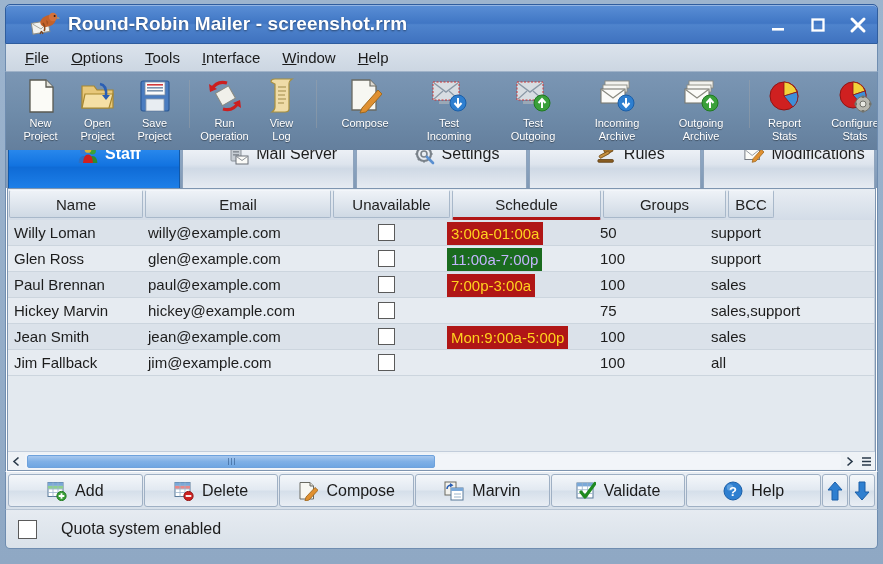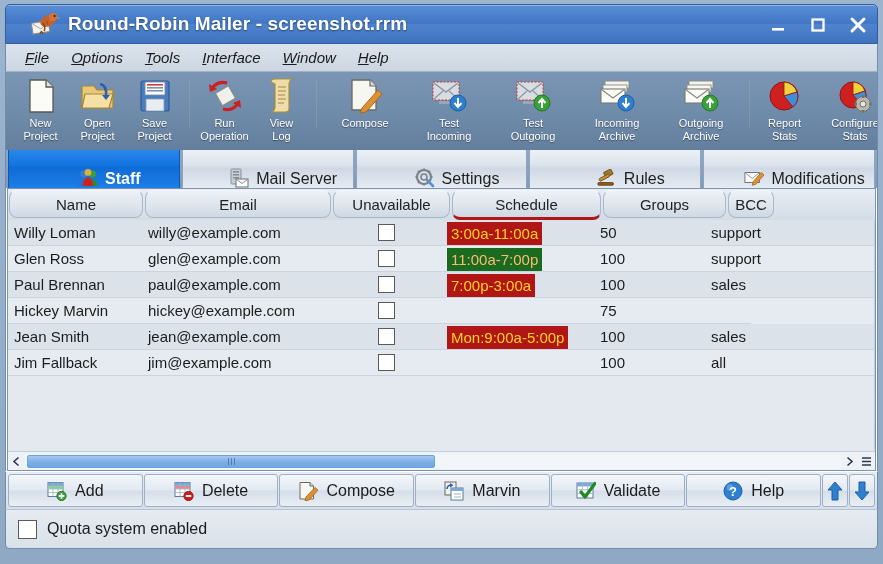--- a/index.html
+++ b/index.html
@@ -49,21 +49,21 @@
     border-left: 1px solid #6f8db0;
     border-right: 1px solid #6f8db0;
     border-bottom: 1px solid #9fb2c8;
     display: flex; align-items: center;
     padding-left: 8px;
     gap: 0px;
   }
   .menu-item {
     font-size: 15px; color: #1b1b1b;
     padding: 3px 11px;
-    cursor: default; white-space: nowrap; font-style: italic;
+    cursor: default; white-space: nowrap;
   }
   .menu-item .u { text-decoration: underline; }
 
   
   .toolbar {
     height: 78px;
     background: linear-gradient(180deg,#7b96b4 0%,#6f8caa 50%,#647f9d 100%);
     border-left: 1px solid #6f8db0;
     border-right: 1px solid #6f8db0;
     display: flex; align-items: flex-start;
@@ -92,21 +92,21 @@
     height: 38px;
     background: linear-gradient(180deg,#8fa8c4 0%,#8099b6 100%);
     border-left: 1px solid #6f8db0; border-right: 1px solid #6f8db0;
     display: flex; align-items: flex-end;
     padding: 0 2px;
     gap: 2px;
   }
   .tab {
     flex: 1 1 0;
     height: 44px;
-    display: flex; align-items: flex-end; justify-content: center; gap: 7px;
+    display: flex; align-items: flex-start; justify-content: center; gap: 7px;
     background: linear-gradient(180deg,#f2f5f9 0%,#dde4ed 45%,#cfd9e5 55%,#e6ebf2 100%);
     border: 1px solid #8ea3bc;
     border-bottom: none;
     border-radius: 4px 4px 0 0;
     font-size: 16px; color: #1e1e1e;
     cursor: default; white-space: nowrap; padding-left: 31px;
   }
   .tab.active {
     background: linear-gradient(180deg,#2f8ef0 0%,#1273e0 48%,#0f6bd6 52%,#1d7fe8 100%);
     border-color: #1158a8;
@@ -129,21 +129,21 @@
     position: relative;
   }
   .hdr-row { display: flex; height: 31px; background: linear-gradient(180deg,#e8edf3 0%,#d3dce7 100%); flex: 0 0 auto; }
   .hdr-cell {
     display: flex; align-items: center; justify-content: center;
     font-size: 15px; color: #222;
     background: linear-gradient(180deg,#eef2f7 0%,#dfe6ee 50%,#cfd9e4 100%);
     border: 1px solid #a8b8ca;
     border-top: 1px solid #f3f6fa;
     margin: 1px 1px 2px 1px;
-    border-radius: 8px;
+    border-radius: 2px;
     cursor: default; white-space: nowrap; overflow: hidden;
   }
   .hdr-cell.sorted { border-bottom: 3px solid #b01616; margin-bottom: 0px; }
 
   .body-scroll { flex: 1 1 auto; display: flex; overflow: hidden; background:#e8edf3; }
   .rows { flex: 1 1 auto; }
   .row { display: flex; height: 26px; align-items: stretch; }
   .row.odd  { background: #dbe2ea; }
   .row.even { background: #e6ebf1; }
   .cell {
@@ -155,21 +155,21 @@
   .cell.center { justify-content: center; padding: 0; }
   .cell.sched { padding: 0; }
   .sched-pill {
     display: inline-flex; align-items: center;
     height: 23px; margin: 1px 0 0 2px;
     padding: 0 4px;
     font-size: 15px;
     white-space: nowrap;
   }
   .sched-red   { background: #b01616; color: #ffd21f; }
-  .sched-green { background: #1a6b1f; color: #fdba74; }
+  .sched-green { background: #1a6b1f; color: #c4b5fd; }
   .cb {
     width: 17px; height: 17px;
     background: #ffffff;
     border: 1px solid #5a5a5a;
     cursor: default;
   }
   .filler { flex: 1 1 auto; background: #e3e9ef; }
 
   
   .vsb {
@@ -219,21 +219,21 @@
   .bico { width:20px;height:20px;display:flex;align-items:center;justify-content:center; }
 
   
   .footer {
     height: 40px;
     background: linear-gradient(180deg,#e6ebf1 0%,#d9e1e9 100%);
     border: 1px solid #6f8db0;
     border-top: 1px solid #b7c4d3;
     border-radius: 0 0 5px 5px;
     display: flex; align-items: center;
-    padding-left: 12px; gap: 10px;
+    padding-left: 12px; gap: 24px;
   }
   .footer .cb { width: 19px; height: 19px; }
   .footer-lbl { font-size: 16px; color: #1b1b1b; }
 </style>
 </head>
 <body>
 
 <div id="app">
 
   <div class="titlebar">
@@ -527,21 +527,21 @@
       <div class="body-scroll">
         <div class="rows">
 
           <div class="row odd">
             <div class="cell" style="width:134px">Willy Loman</div>
             <div class="cell" style="width:186px">willy@example.com</div>
             <div class="cell center" style="width:117px">
                 <span class="cb"></span>
               </div>
             <div class="cell sched" style="width:149px">
-                <span class="sched-pill sched-red">3:00a-11:00a</span>
+                <span class="sched-pill sched-red">3:00a-01:00a</span>
               </div>
             <div class="cell" style="width:111px">50</div>
             <div class="cell" style="width:123px">support</div>
             <div class="cell" style="width:46px"></div>
           </div>
 
           <div class="row even">
             <div class="cell" style="width:134px">Glen Ross</div>
             <div class="cell" style="width:186px">glen@example.com</div>
             <div class="cell center" style="width:117px">
@@ -570,20 +570,21 @@
           </div>
 
           <div class="row even">
             <div class="cell" style="width:134px">Hickey Marvin</div>
             <div class="cell" style="width:186px">hickey@example.com</div>
             <div class="cell center" style="width:117px">
                 <span class="cb"></span>
               </div>
             <div class="cell sched" style="width:149px"></div>
             <div class="cell" style="width:111px">75</div>
+            <div class="cell" style="width:123px">sales,support</div>
             <div class="cell" style="width:46px"></div>
           </div>
 
           <div class="row odd">
             <div class="cell" style="width:134px">Jean Smith</div>
             <div class="cell" style="width:186px">jean@example.com</div>
             <div class="cell center" style="width:117px">
                 <span class="cb"></span>
               </div>
             <div class="cell sched" style="width:149px">

